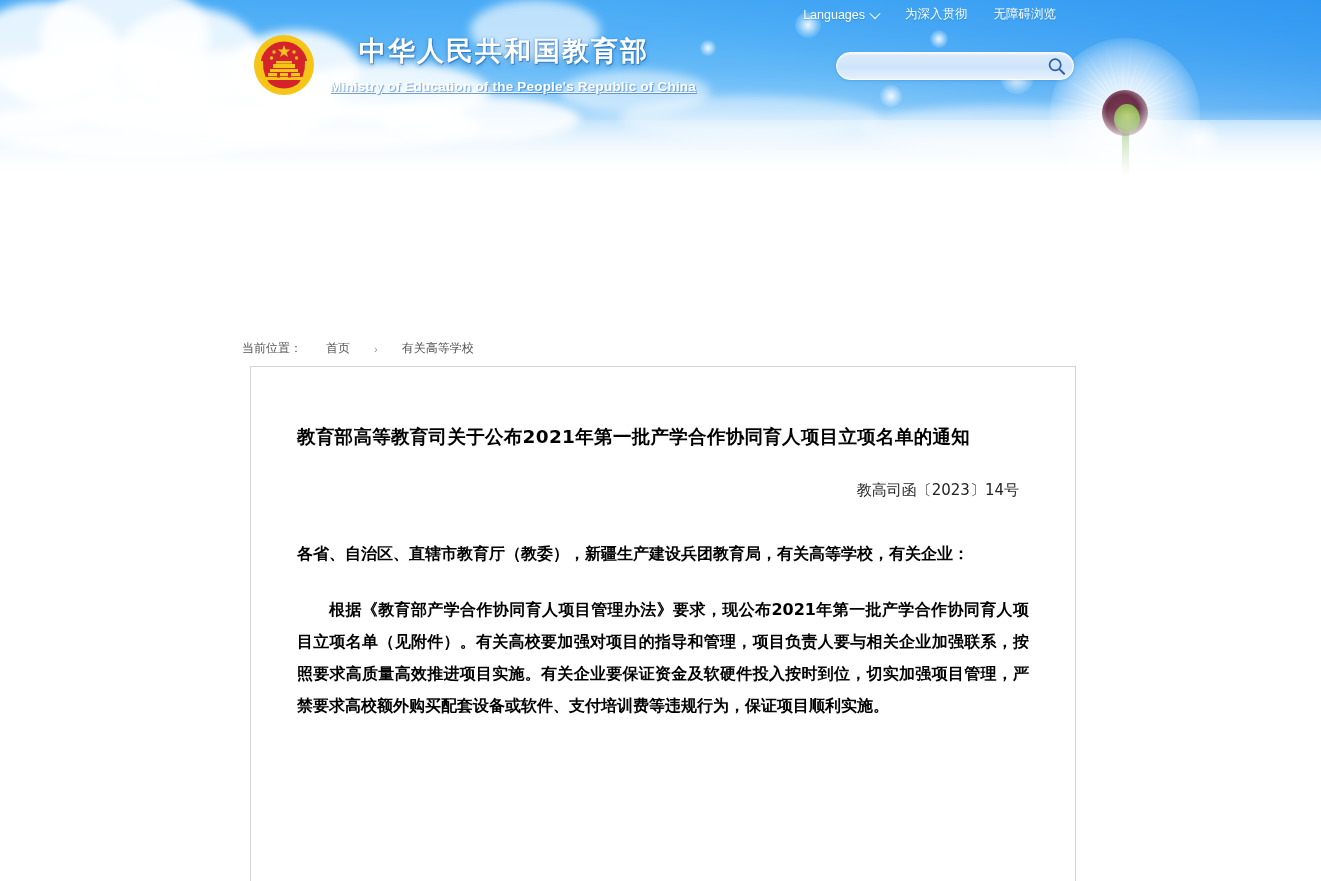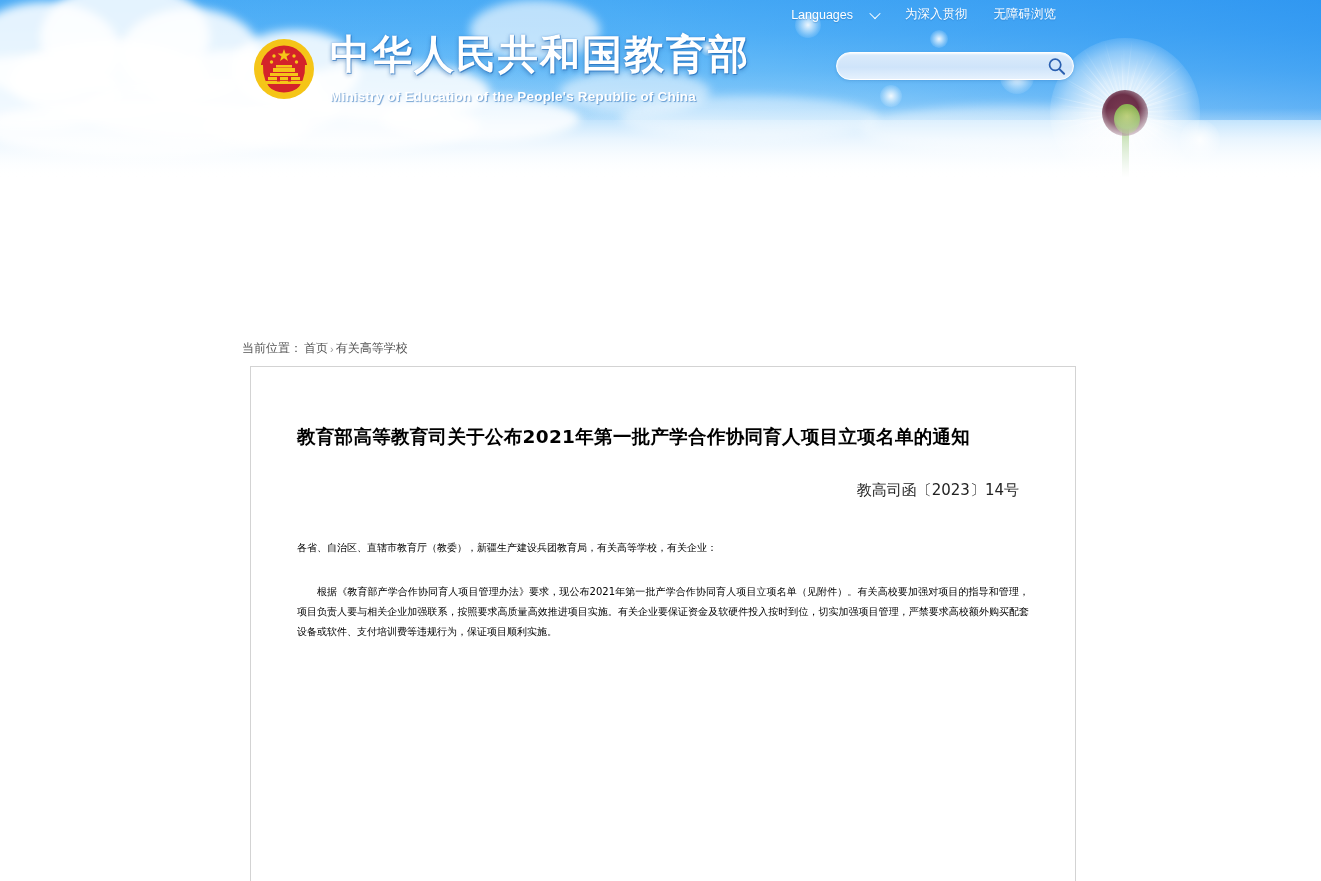--- a/index.html
+++ b/index.html
@@ -90,35 +90,37 @@
   .fl5 { left: 700px; top: 40px; width: 16px; height: 16px; }
   .fl6 { left: 1180px; top: 120px; width: 40px; height: 40px; }
 
   
   .topnav {
     position: absolute; right: 265px; top: 6px;
     display: flex; align-items: center; gap: 26px;
     font-size: 12.5px; color: #ffffff; z-index: 30;
   }
   .topnav a { color: #ffffff; text-decoration: none; white-space: nowrap;
-              text-shadow: 0 1px 1px rgba(20,90,160,.35); display:flex; align-items:center; gap:18px; }
+              text-shadow: 0 1px 1px rgba(20,90,160,.35); display:flex; align-items:center; gap:6px; }
   .chev { display:inline-block; width:8px; height:8px; border-right:1.6px solid #fff; border-bottom:1.6px solid #fff;
           transform: rotate(45deg) translate(-1px,-1px); }
 
   
   .logo { position: absolute; left: 252px; top: 33px; display: flex; align-items: center; gap: 14px; z-index: 20; }
   .emblem { width: 64px; height: 64px; position: relative; }
   .logo-text .cn {
-    font-size: 40px; font-weight: bold; color: #ffffff; letter-spacing: 2px; line-height: 1.08;
+    font-size: 27px; font-weight: bold; color: #ffffff; letter-spacing: 2px; line-height: 1.08;
     text-shadow: 0 0 1px #2b7fd0, 1px 1px 0 rgba(25,100,180,.55), 0 2px 4px rgba(20,80,150,.45);
     font-family: "DejaVu Sans","Liberation Sans", sans-serif;
+    margin-left: 29px;
   }
   .logo-text .en {
     font-size: 13.5px; font-weight: bold; color: #ffffff; letter-spacing: .2px; margin-top: 13px;
     text-shadow: 1px 1px 1px rgba(25,100,180,.6);
+    text-decoration: underline;
   }
 
   
   .searchbox {
     position: absolute; left: 836px; top: 52px; width: 238px; height: 28px; z-index: 25;
     background: linear-gradient(180deg, #dcebfb 0%, #cfe4fa 55%, #e5f1fd 100%);
     border: 1px solid #ffffff; border-radius: 14px;
     box-shadow: 0 1px 3px rgba(30,90,160,.22), inset 0 1px 2px rgba(255,255,255,.9);
     display: flex; align-items: center;
   }
@@ -127,41 +129,41 @@
     padding: 0 6px 0 14px; font-size: 13px; color: #2a5d93;
     font-family: "Liberation Sans", sans-serif;
   }
   .search-btn { width: 34px; height: 26px; display: flex; align-items: center; justify-content: center;
                 background: transparent; border: none; cursor: pointer; }
 
   
   .page { position: relative; width: 1321px; background: #ffffff; }
   .breadcrumb {
     position: absolute; left: 242px; top: 162px;
-    font-size: 12px; color: #555555; display: flex; align-items: center; gap: 2px; z-index: 5;
+    font-size: 12px; color: #555555; display: flex; align-items: center; gap: 24px; z-index: 5;
   }
   .breadcrumb a { color: #555555; text-decoration: none; }
   .breadcrumb .sep { color: #999999; font-size: 11px; }
 
   .card {
     position: absolute; left: 250px; top: 188px; width: 826px; min-height: 700px;
     background: #ffffff; border: 1px solid #d3d3d3; border-bottom: none;
     padding: 40px 46px 50px 46px;
   }
 
   .doc-title {
     font-size: 18.5px; font-weight: bold; color: #000000;
     line-height: 1.5; margin-top: 16px; letter-spacing: .3px;
     font-family: "DejaVu Sans","Liberation Sans", sans-serif;
   }
   .doc-no { text-align: right; font-size: 15px; color: #222222; margin-top: 30px; padding-right: 10px;
             font-family: "DejaVu Sans","Liberation Sans", sans-serif;}
 
-  .doc-body { margin-top: 38px; font-size: 10px; color: #000000; line-height: 2.0;
-              font-family: "DejaVu Sans","Liberation Sans", sans-serif; text-align: justify; }
+  .doc-body { margin-top: 38px; font-size: 16px; color: #000000; line-height: 2.0;
+              font-family: "DejaVu Sans","Liberation Sans", sans-serif; text-align: justify; font-weight: bold; }
   .doc-body p { margin: 0 0 24px 0; }
   .indent { text-indent: 2em; }
 </style>
 </head>
 <body>
 
 <div class="banner">
   <div class="sky-deep"></div>
 
   <div>

